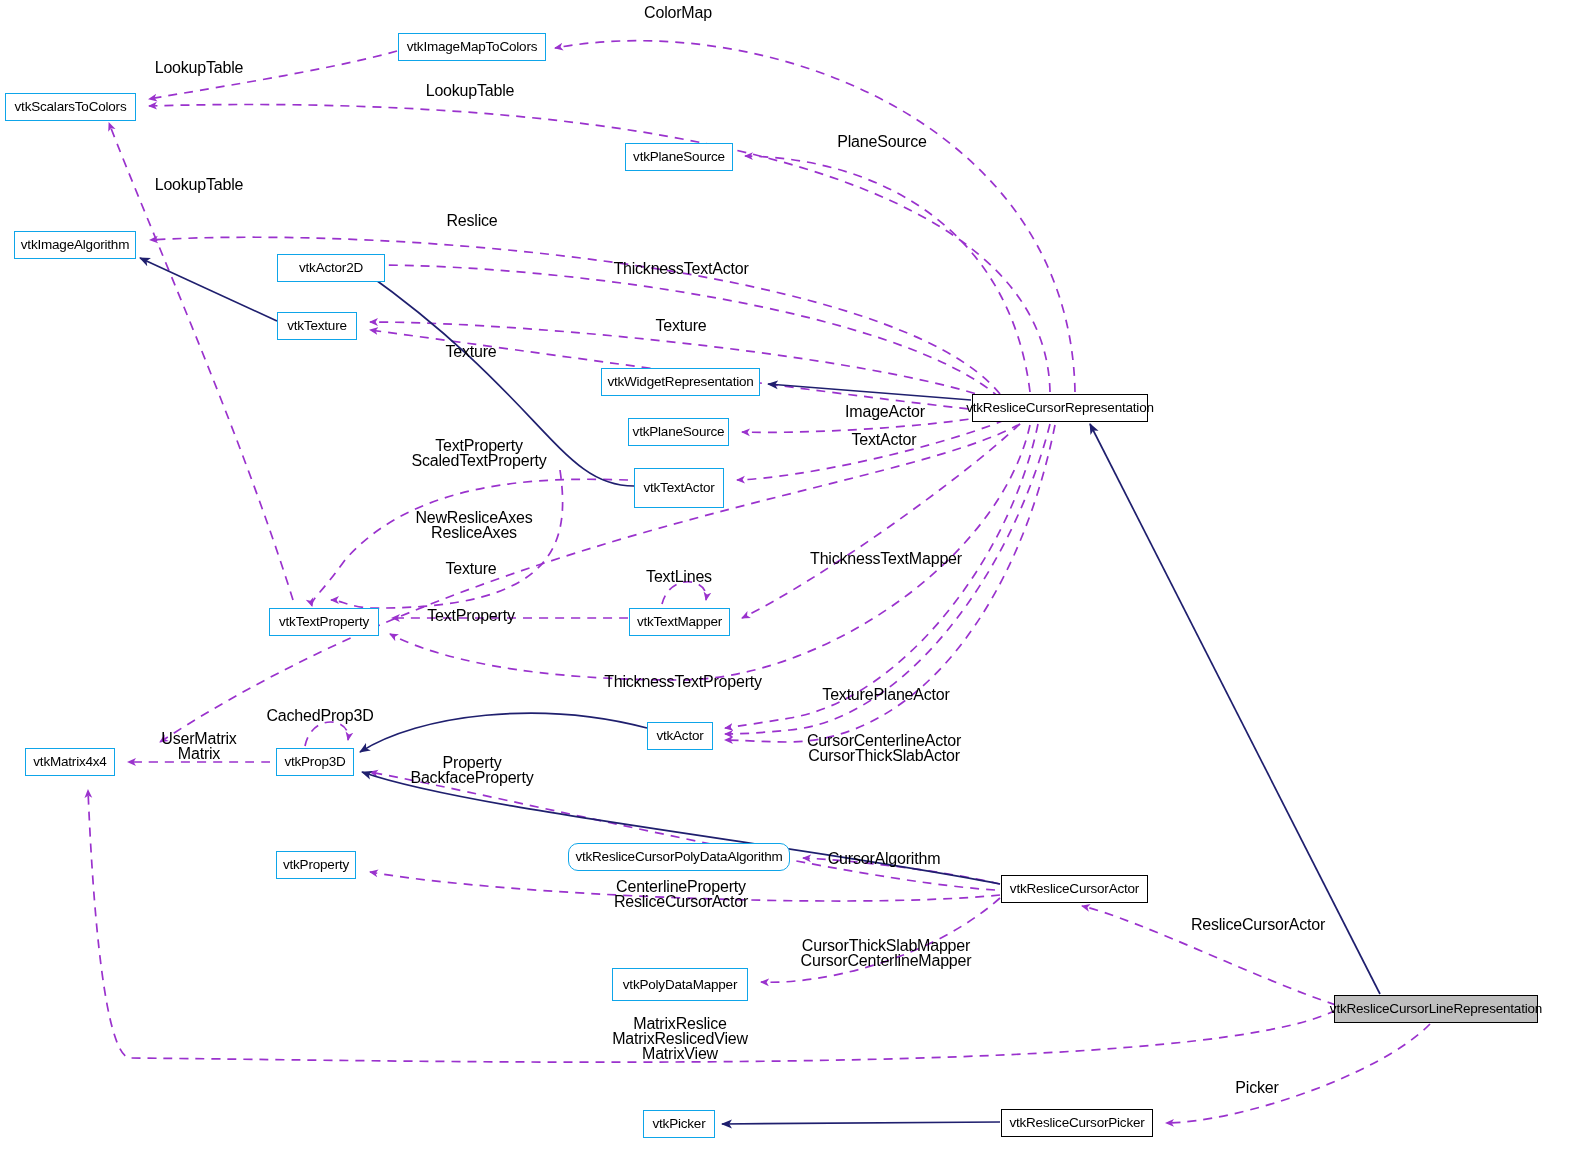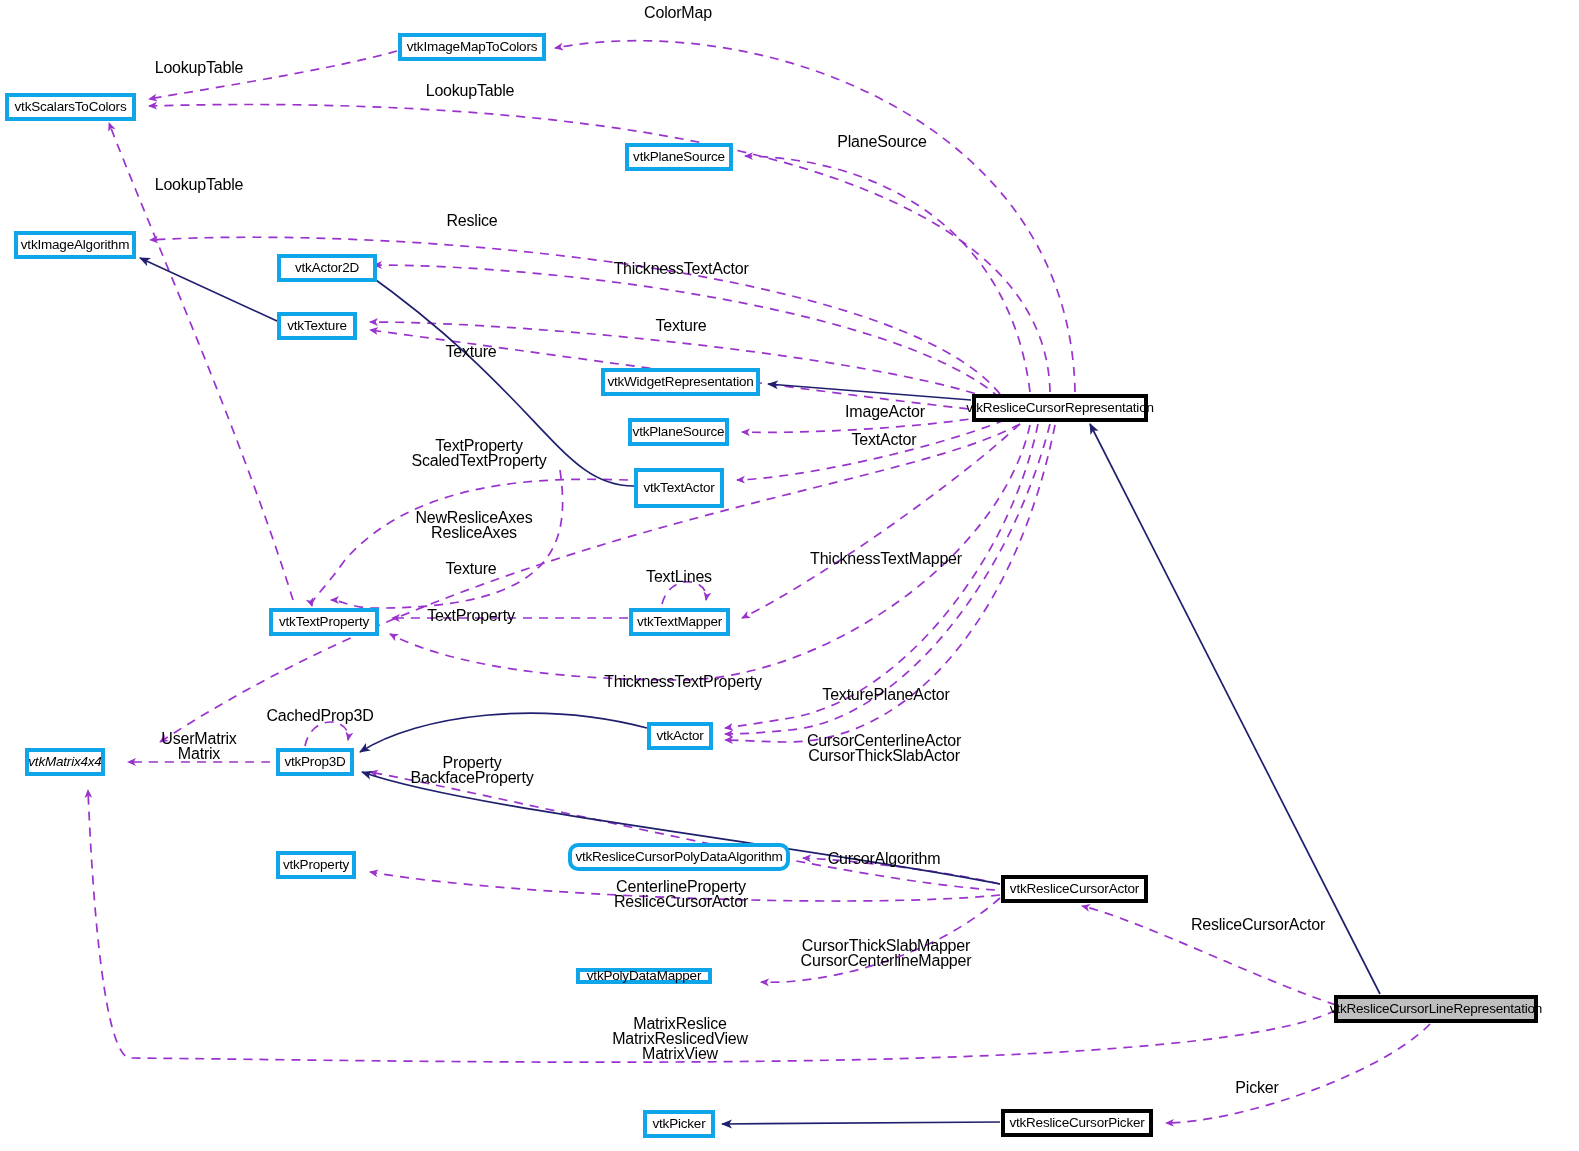--- a/index.html
+++ b/index.html
@@ -25,21 +25,21 @@
     height: 1151px;
     pointer-events: none;
   }
   .node {
     position: absolute;
     box-sizing: border-box;
     display: flex;
     align-items: center;
     justify-content: center;
     background: #ffffff;
-    border: 4px solid #0ea5e9;
+    border: 1px solid #0ea5e9;
     font-size: 13.5px;
     color: #000000;
     white-space: nowrap;
     letter-spacing: -0.2px;
     line-height: 1;
   }
   .node.plain {
     border-color: #000000;
   }
   .node.current {
@@ -122,21 +122,21 @@
       </div>
       <div class="node" style="left: 5px; top: 93px; width: 131px; height: 28px;">
         <span>vtkScalarsToColors</span>
       </div>
       <div class="node" style="left: 625px; top: 143px; width: 108px; height: 28px;">
         <span>vtkPlaneSource</span>
       </div>
       <div class="node" style="left: 14px; top: 231px; width: 122px; height: 28px;">
         <span>vtkImageAlgorithm</span>
       </div>
-      <div class="node" style="left: 277px; top: 254px; width: 100px; height: 28px;">
+      <div class="node" style="left: 277px; top: 254px; width: 108px; height: 28px;">
         <span>vtkActor2D</span>
       </div>
       <div class="node" style="left: 277px; top: 312px; width: 80px; height: 28px;">
         <span>vtkTexture</span>
       </div>
       <div class="node" style="left: 601px; top: 368px; width: 159px; height: 28px;">
         <span>vtkWidgetRepresentation</span>
       </div>
       <div class="node plain" style="left: 972px; top: 394px; width: 176px; height: 28px;">
         <span>vtkResliceCursorRepresentation</span>
@@ -149,36 +149,36 @@
       </div>
       <div class="node" style="left: 269px; top: 608px; width: 110px; height: 28px;">
         <span>vtkTextProperty</span>
       </div>
       <div class="node" style="left: 629px; top: 608px; width: 101px; height: 28px;">
         <span>vtkTextMapper</span>
       </div>
       <div class="node" style="left: 647px; top: 722px; width: 66px; height: 28px;">
         <span>vtkActor</span>
       </div>
-      <div class="node" style="left: 25px; top: 748px; width: 80px; height: 28px; font-style: italic;">
+      <div class="node" style="left: 25px; top: 748px; width: 90px; height: 28px;">
         <span>vtkMatrix4x4</span>
       </div>
       <div class="node" style="left: 276px; top: 748px; width: 78px; height: 28px;">
         <span>vtkProp3D</span>
       </div>
       <div class="node" style="left: 276px; top: 851px; width: 80px; height: 28px;">
         <span>vtkProperty</span>
       </div>
       <div class="node" style="left: 568px; top: 843px; width: 222px; height: 28px; border-radius: 10px;">
         <span>vtkResliceCursorPolyDataAlgorithm</span>
       </div>
       <div class="node plain" style="left: 1001px; top: 875px; width: 147px; height: 28px;">
         <span>vtkResliceCursorActor</span>
       </div>
-      <div class="node" style="left: 576px; top: 968px; width: 136px; height: 16px;">
+      <div class="node" style="left: 612px; top: 968px; width: 136px; height: 33px;">
         <span>vtkPolyDataMapper</span>
       </div>
       <div class="node current" style="left: 1334px; top: 995px; width: 204px; height: 28px;">
         <span>vtkResliceCursorLineRepresentation</span>
       </div>
       <div class="node" style="left: 643px; top: 1110px; width: 72px; height: 28px;">
         <span>vtkPicker</span>
       </div>
       <div class="node plain" style="left: 1001px; top: 1109px; width: 152px; height: 28px;">
         <span>vtkResliceCursorPicker</span>

